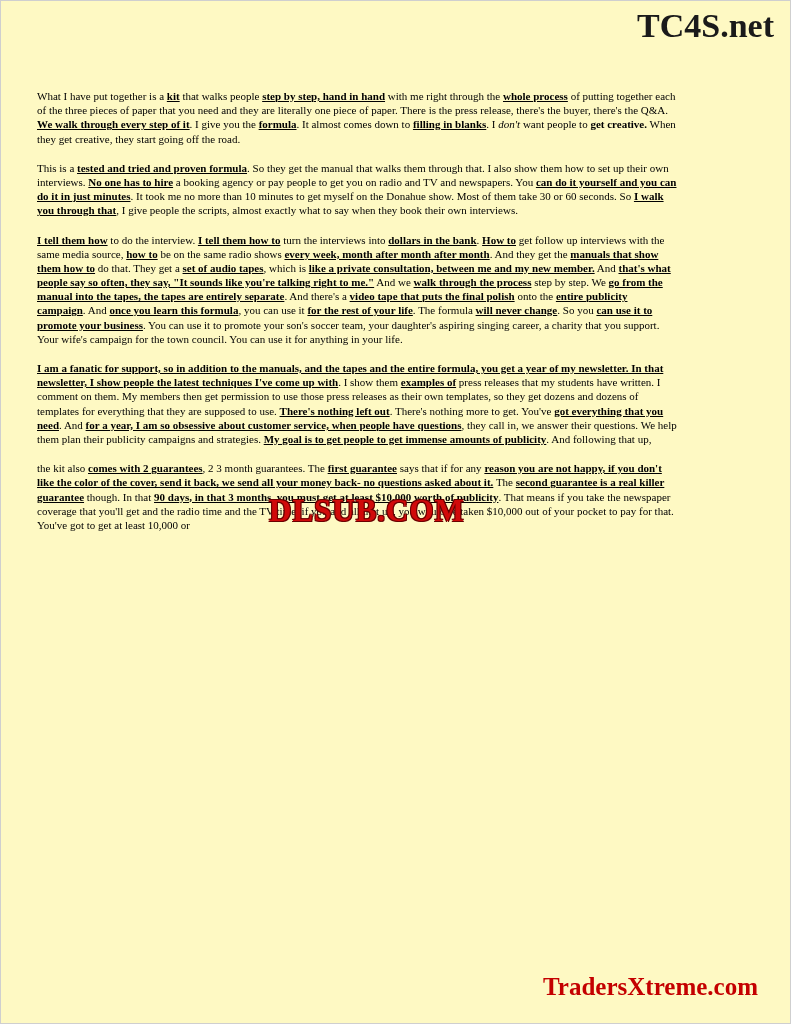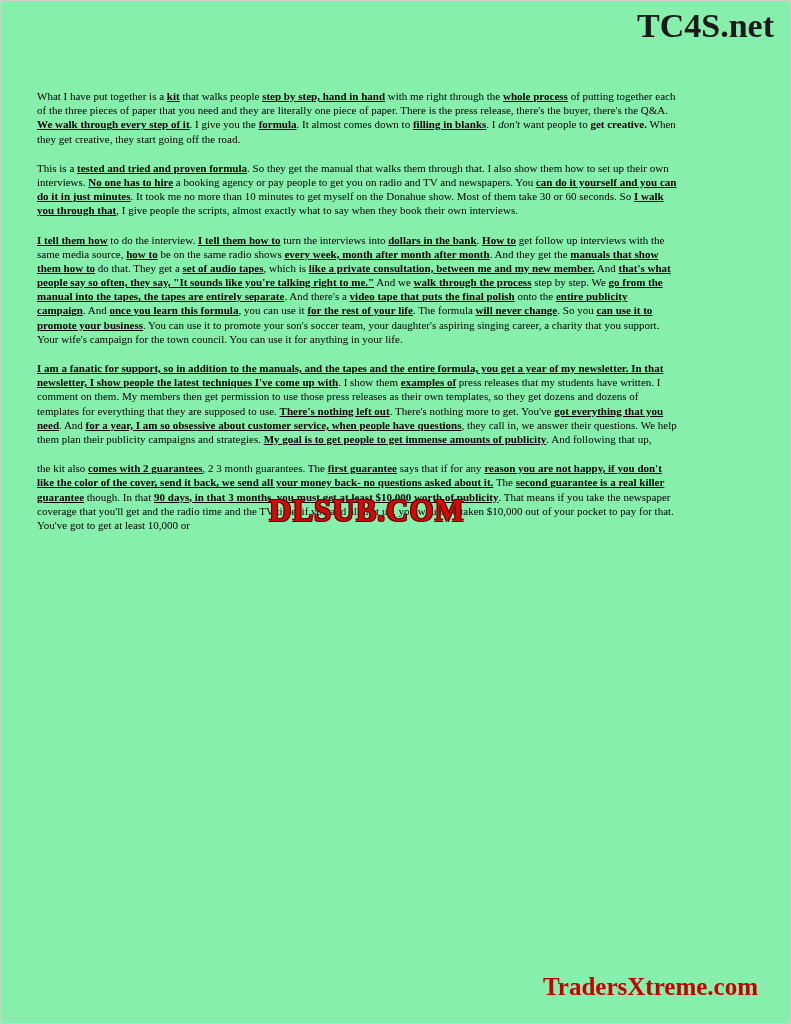--- a/index.html
+++ b/index.html
@@ -13,21 +13,21 @@
     position: relative;
     font-family: "Liberation Serif", serif;
     color: #000000;
     overflow: hidden;
   }
   .page {
     position: absolute;
     left: 0; top: 0;
     width: 791px;
     height: 1024px;
-    background: #86efac;
+    background: #fef9c3;
     border: 1px solid #cfcfcf;
     box-sizing: border-box;
   }
   .watermark-top {
     position: absolute;
     top: 6px;
     right: 16px;
     font-family: "Liberation Serif", serif;
     font-size: 34px;
     font-weight: bold;

